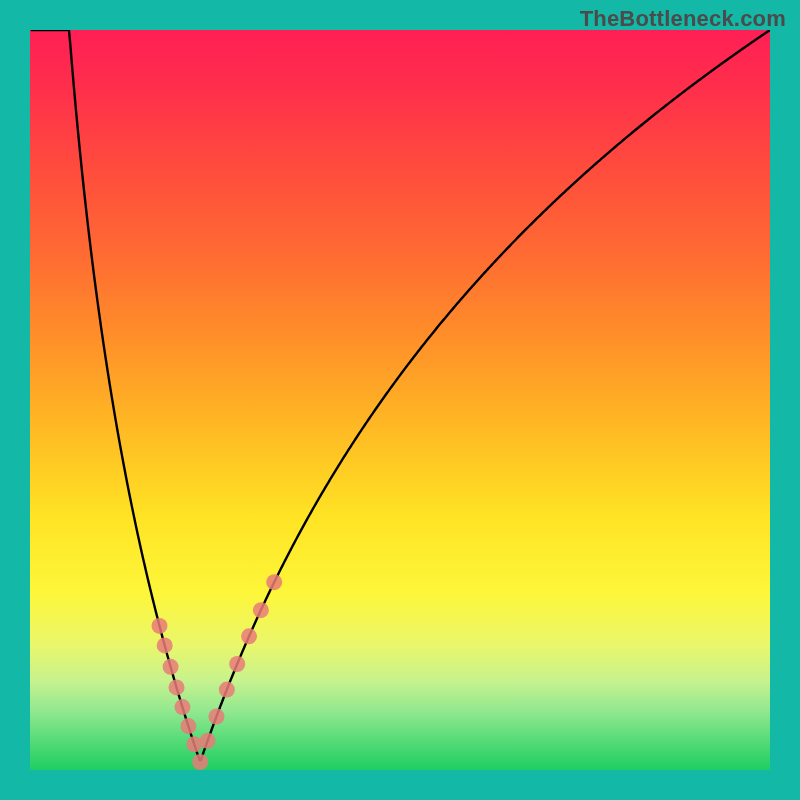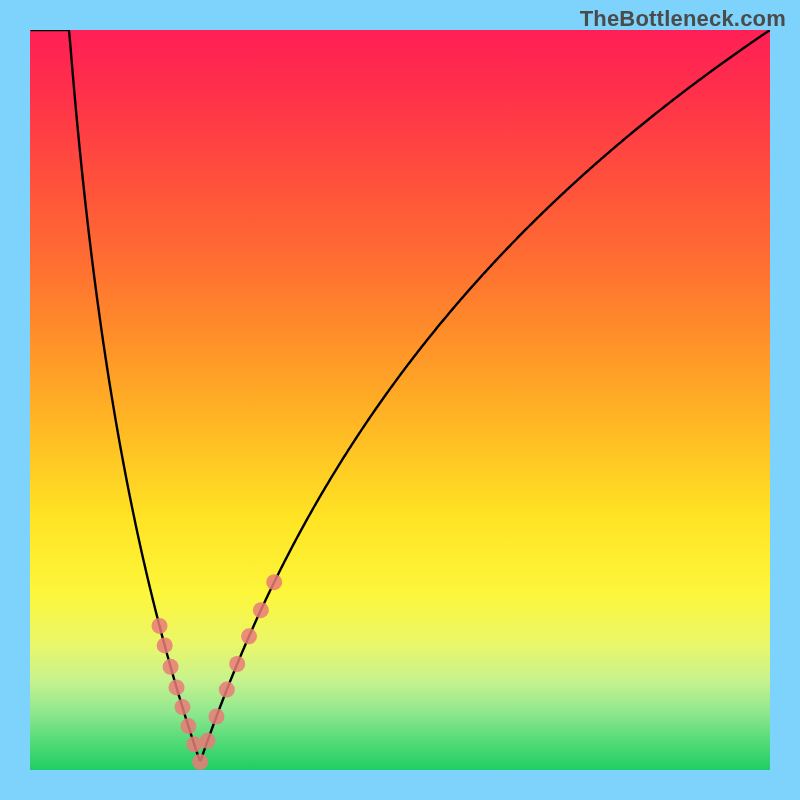--- a/index.html
+++ b/index.html
@@ -8,21 +8,21 @@
     width: 800px;
     height: 800px;
     overflow: hidden;
     background: #000;
     font-family: Arial, Helvetica, sans-serif;
   }
   .frame {
     position: relative;
     width: 800px;
     height: 800px;
-    background: #7dd3fc;
+    background: #14b8a6;
   }
   .watermark {
     position: absolute;
     top: 6px;
     right: 14px;
     color: #4b4b4b;
     font-size: 22px;
     font-weight: 600;
     letter-spacing: 0.2px;
     z-index: 10;

